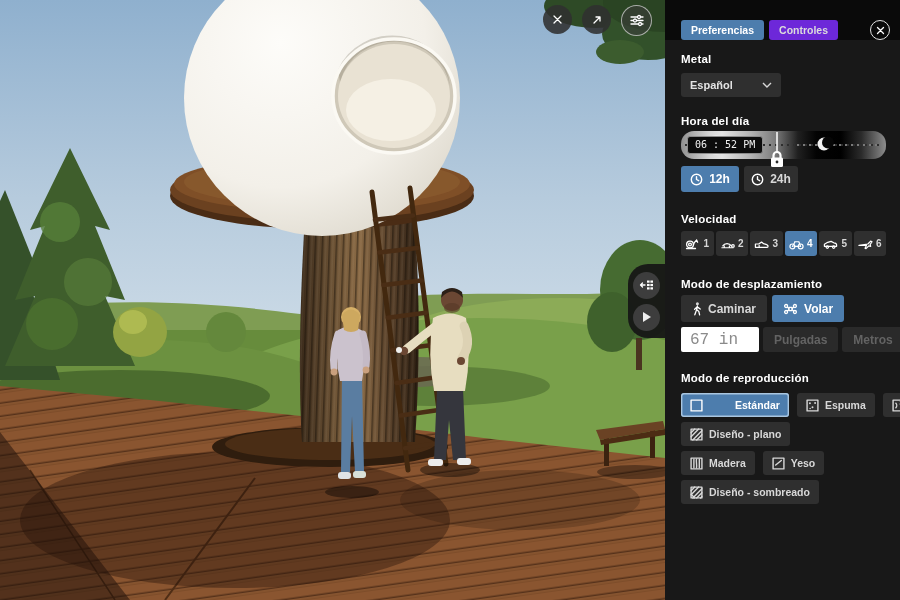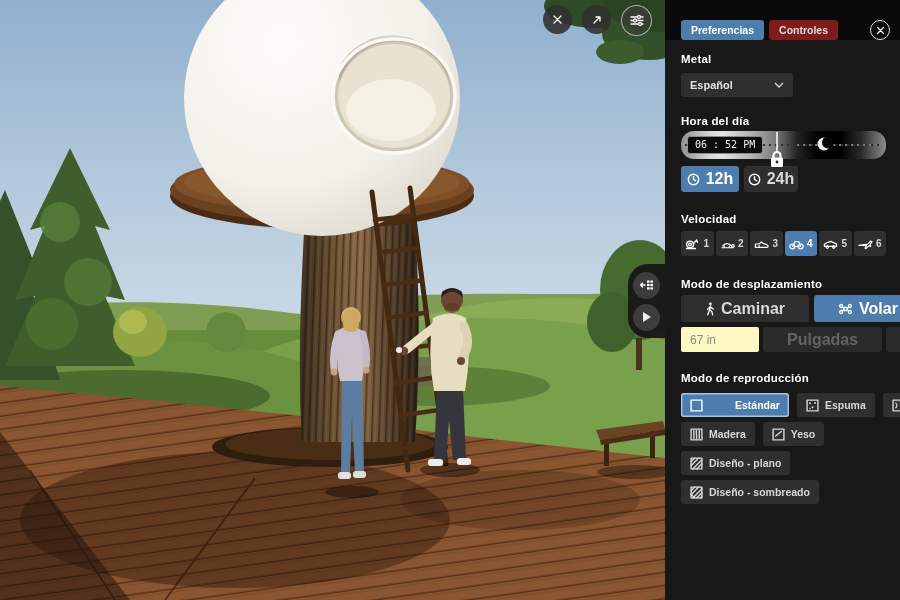--- a/index.html
+++ b/index.html
@@ -17,54 +17,54 @@
 
   .side-pill { position:absolute; right:0; top:264px; width:37px; height:74px;
                background:rgba(22,22,22,.93); border-radius:20px 0 0 20px;
                display:flex; flex-direction:column; align-items:center; justify-content:center; gap:5px; }
   .pbtn { width:27px; height:27px; border-radius:50%; background:#3d3d3d;
           display:flex; align-items:center; justify-content:center; cursor:pointer; }
 
   
   .panel { width:235px; height:600px; background:#181818; color:#fff; display:flex; flex-direction:column; }
   .tabbar { height:40px; flex:none; background:#0a0a0a; display:flex; align-items:flex-end; padding:12px 10px 0 16px; }
-  .tab { font-size:10.5px; font-weight:bold; padding:4px 10px; border-radius:3px; background:#7f1d1d; color:#dcdcdc; margin-right:5px; cursor:pointer; }
+  .tab { font-size:10.5px; font-weight:bold; padding:4px 10px; border-radius:3px; background:#6d28d9; color:#dcdcdc; margin-right:5px; cursor:pointer; }
   .tab.active { background:#4d7dad; color:#fff; }
   .close-btn { margin-left:auto; width:20px; height:20px; border:1.4px solid #e3e3e3; border-radius:50%;
                display:flex; align-items:center; justify-content:center; cursor:pointer; }
 
   .pbody { flex:1; padding:0 14px 0 16px; overflow:hidden; }
   .slabel { font-size:11.5px; font-weight:bold; color:#fff; letter-spacing:.2px; }
   .slabel.dim { color:#8a8a8a; }
 
-  .dropdown { margin-top:8px; width:112px; height:24px; background:#2f2f2f; border-radius:3px;
+  .dropdown { margin-top:8px; width:100px; height:24px; background:#2f2f2f; border-radius:3px;
               display:flex; align-items:center; justify-content:space-between; padding:0 9px;
               font-size:11px; font-weight:bold; color:#e3e3e3; cursor:pointer; }
 
   .slider { position:relative; margin-top:4px; width:100%; height:28px; border-radius:13px; cursor:pointer;
             background:linear-gradient(90deg,#909090 0%,#d6d6d6 14%,#e4e4e4 20%,#b3b3b3 34%,#7c7c7c 46%,#202020 57%,#030303 66%,#000 78%,#2b2b2b 88%,#8d8d8d 100%); }
   .slider svg { position:absolute; left:0; top:0; overflow:visible; }
   .time-chip { position:absolute; left:6px; bottom:5px; background:#0c0c0c; border:1px solid #8b8b8b;
                border-radius:3px; color:#f0f0f0; font-size:10px; line-height:1;
                padding:3px 7px; font-family:"DejaVu Sans Mono", monospace; }
 
   .btnrow { display:flex; align-items:center; gap:5px; }
-  .btn { background:#2f2f2f; border-radius:3px; color:#d8d8d8; font-size:16px; font-weight:bold;
-         display:inline-flex; align-items:center; justify-content:center; gap:6px; padding:0 24px; height:26px; cursor:pointer; white-space:nowrap; }
+  .btn { background:#2f2f2f; border-radius:3px; color:#d8d8d8; font-size:12px; font-weight:bold;
+         display:inline-flex; align-items:center; justify-content:center; gap:6px; padding:0 11px; height:26px; cursor:pointer; white-space:nowrap; }
   .btn.active { background:#4d7dad; color:#fff; }
   .btn.outlined { box-shadow:0 0 0 1.4px #a9c6e0 inset;gap:32px; }
   .btn.disabled { background:#2a2a2a; color:#636363; cursor:default; }
   .btn svg { flex:none; }
 
   .speedrow { display:flex; gap:2px; margin-top:6px; }
   .speedrow .btn { flex:1; padding:0 3px; height:25px; font-size:10px; gap:3px; }
 
   .hrow { display:flex; gap:4px; margin-top:5px; }
-  .hinput { width:78px; height:25px; background:#fef9c3; border:none; color:#8a8a8a; font-size:12px;
-            padding:0 9px; border-radius:2px; font-family:Liberation Sans, sans-serif; }
+  .hinput { width:78px; height:25px; background:#ffffff; border:none; color:#8a8a8a; font-size:16px;
+            padding:0 9px; border-radius:2px; font-family:Liberation Mono, monospace; }
   .hrow .btn { height:25px; }
 
   .mrow { display:flex; gap:8px; }
   .mrow .btn { height:24px; padding:0 9px; font-size:10.5px; }
 
   .ic { stroke:#fff; fill:none; stroke-width:1.3; stroke-linecap:round; stroke-linejoin:round; }
   .icg { stroke:#d8d8d8; }
 </style>
 </head>
 <body>
@@ -464,20 +464,31 @@
                 <rect x="1" y="1" width="10" height="10"></rect>
                 <path d="M3.6 8 c1-1 1-3 0-4 M8 9 c1-1 1-2.6 0-3.6 M7.6 4.6 c.8-.8.8-1.6.2-2.2"></path>
               </g>
             </svg>
           <span>Metal</span>
         </div>
       </div>
       <div class="mrow" style="margin-top:5px;">
         <div class="btn">
           <svg width="13" height="13" viewBox="0 0 12 12">
+              <g class="icg ic" stroke-width="1">
+                <rect x="1" y="1" width="10" height="10"></rect>
+                <path d="M1 4.4 L4.4 1 M1 8 L8 1 M2.6 11 L11 2.6 M6.2 11 L11 6.2"></path>
+              </g>
+            </svg>
+          <span>Diseño - plano</span>
+        </div>
+      </div>
+      <div class="mrow" style="margin-top:5px;">
+        <div class="btn">
+          <svg width="13" height="13" viewBox="0 0 12 12">
               <g class="icg ic" stroke-width="1.1">
                 <rect x="1" y="1" width="10" height="10"></rect>
                 <path d="M3.6 2 v8 M6 2 c-.6 2 .6 6 0 8 M8.6 2 v8"></path>
               </g>
             </svg>
           <span>Madera</span>
         </div>
         <div class="btn">
           <svg width="13" height="13" viewBox="0 0 12 12">
               <g class="icg ic" stroke-width="1.1">
@@ -486,31 +497,20 @@
               </g>
             </svg>
           <span>Yeso</span>
         </div>
       </div>
       <div class="mrow" style="margin-top:5px;">
         <div class="btn">
           <svg width="13" height="13" viewBox="0 0 12 12">
               <g class="icg ic" stroke-width="1">
                 <rect x="1" y="1" width="10" height="10"></rect>
-                <path d="M1 4.4 L4.4 1 M1 8 L8 1 M2.6 11 L11 2.6 M6.2 11 L11 6.2"></path>
-              </g>
-            </svg>
-          <span>Diseño - plano</span>
-        </div>
-      </div>
-      <div class="mrow" style="margin-top:5px;">
-        <div class="btn">
-          <svg width="13" height="13" viewBox="0 0 12 12">
-              <g class="icg ic" stroke-width="1">
-                <rect x="1" y="1" width="10" height="10"></rect>
                 <path d="M1 4.4 L4.4 1 M1 8 L8 1 M2.6 11 L11 2.6 M6.2 11 L11 6.2 M4.4 11 L1 7.6 M11 9.8 L9.8 11"></path>
               </g>
             </svg>
           <span>Diseño - sombreado</span>
         </div>
       </div>
 
     </div>
   </div>
 </div>

